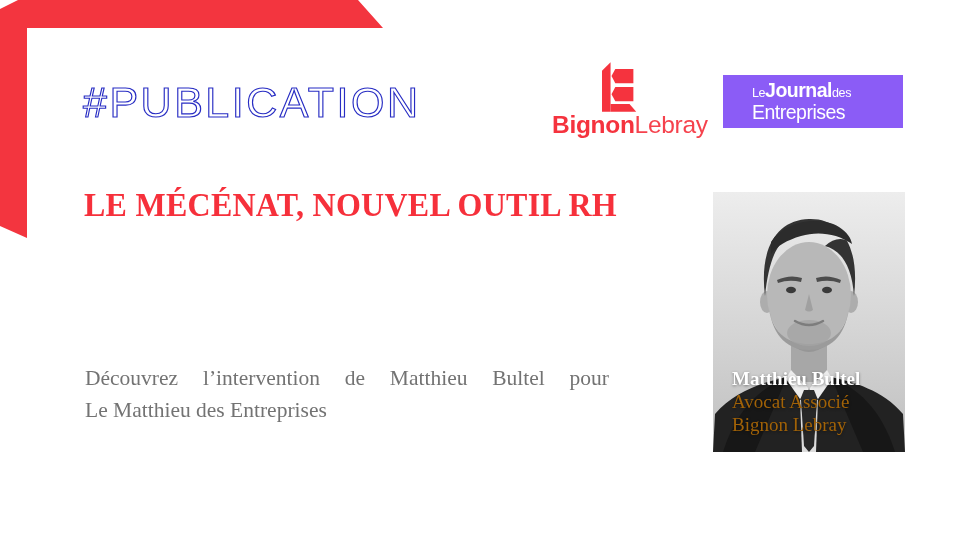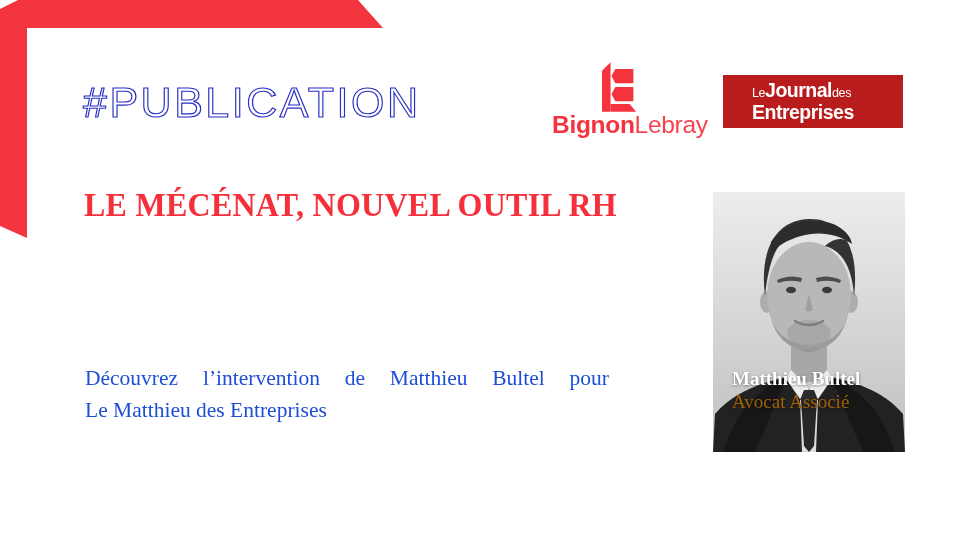--- a/index.html
+++ b/index.html
@@ -28,43 +28,43 @@
   .bignon-text{
     position:absolute;left:552px;top:111px;
     font-size:24.5px;color:#f5333e;letter-spacing:-0.3px;white-space:nowrap;text-align:right;
   }
   .bignon-text .b-bold{font-weight:700;}
   .bignon-text .b-light{font-weight:400;opacity:.92;}
 
   
   .jde-badge{
     position:absolute;left:723px;top:75px;width:180px;height:53px;
-    background:#b91c1c;color:#ffffff;
+    background:#8b5cf6;color:#ffffff;
     display:flex;flex-direction:column;justify-content:center;
     padding-left:29px;box-sizing:border-box;line-height:19px;
   }
   .jde-line1{white-space:nowrap;letter-spacing:-0.4px;}
   .jde-small{font-size:12.5px;font-weight:400;}
   .jde-big{font-size:19.5px;font-weight:700;letter-spacing:-0.5px;}
-  .jde-line2{font-size:19.5px;font-weight:700;letter-spacing:-0.5px;margin-top:0;}
+  .jde-line2{font-size:19.5px;font-weight:400;letter-spacing:-0.5px;margin-top:0;}
 
   
   .article-title{
     position:absolute;left:84px;top:186px;
     font-family:"Liberation Serif", serif;
     font-weight:700;font-size:34px;letter-spacing:0.3px;
     color:#f6303b;white-space:nowrap;
     transform:scaleX(.94);transform-origin:left center;
   }
 
   
   .body-copy{
     position:absolute;left:85px;top:362px;width:524px;
     font-family:"Liberation Serif", serif;
-    font-size:21.5px;line-height:32px;color:#1d4ed8;
+    font-size:21.5px;line-height:32px;color:#737373;
   }
   .body-line1{display:block;text-align:justify;text-align-last:justify;}
   .body-line2{display:block;}
 
   
   .portrait{
     position:absolute;left:713px;top:192px;width:192px;height:260px;
     overflow:hidden;
   }
   .portrait svg{display:block;width:100%;height:100%;}
@@ -155,16 +155,17 @@
       <path d="M78,178 L96,197 L87,207 L73,187 Z" fill="#ececec"></path>
       <path d="M114,178 L96,197 L105,207 L119,187 Z" fill="#ececec"></path>
       <path d="M87,207 L96,197 L105,207 L103,260 L89,260 Z" fill="#dcdcdc"></path>
 
       <path d="M91,198 L101,198 L105,208 L87,208 Z" fill="#2b2b2b"></path>
       <path d="M88,208 L104,208 L101,254 L96,260 L91,254 Z" fill="#272727"></path>
     </svg>
     <div class="caption">
       <span class="cap-name">Matthieu Bultel</span>
       <span class="cap-role">Avocat Associé</span>
+      <span class="cap-firm">Bignon Lebray</span>
     </div>
   </div>
 
 </div>
 
 </body></html>

